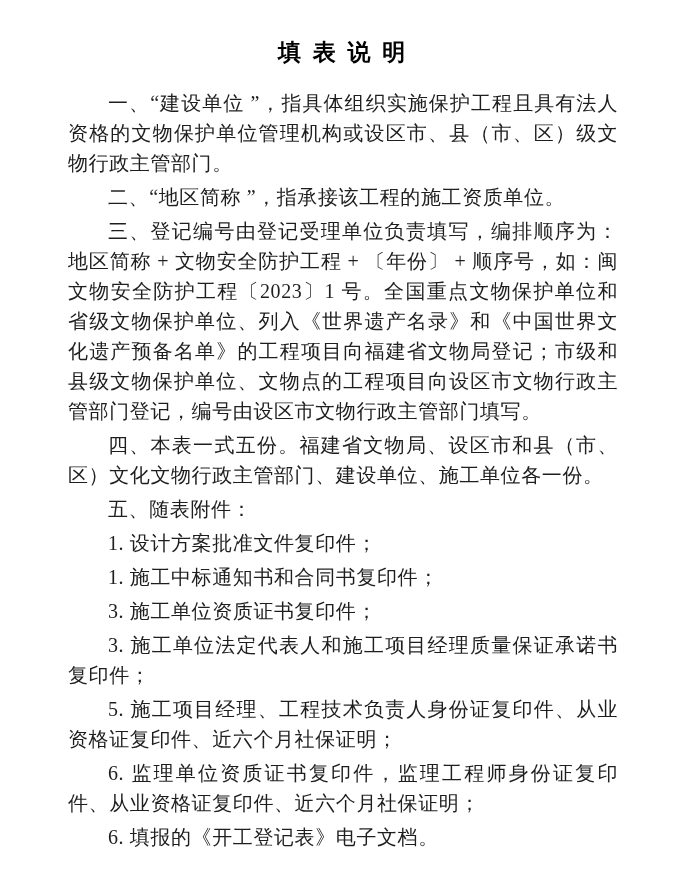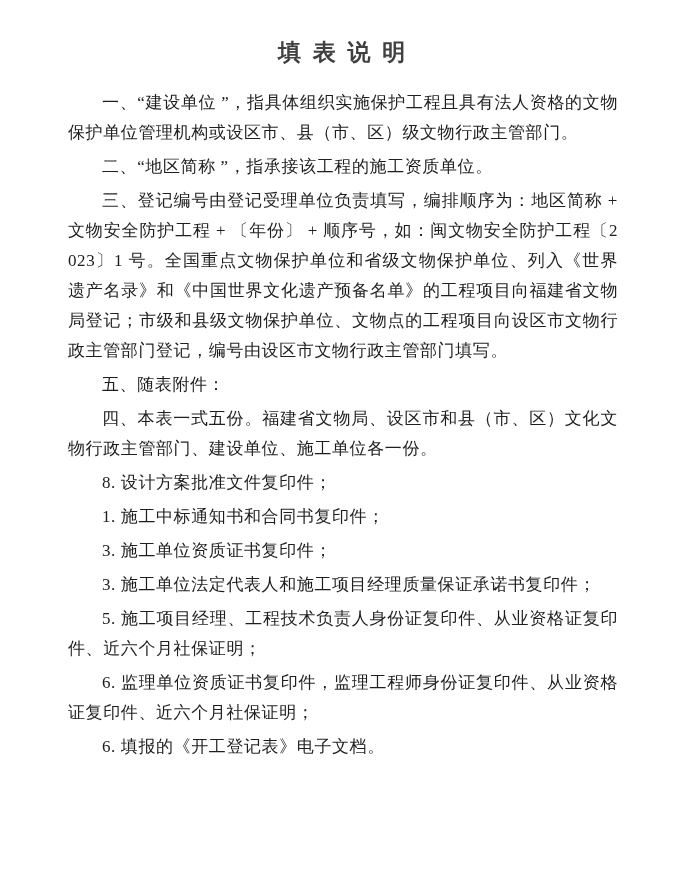--- a/index.html
+++ b/index.html
@@ -17,45 +17,45 @@
     padding: 30px 66px 0 68px;
     overflow: hidden;
     font-family: "Liberation Serif", "DejaVu Serif", serif;
     color: #1e1e1e;
   }
   .doc-title {
     text-align: center;
     font-size: 23px;
     font-weight: bold;
     letter-spacing: 3px;
-    color: #404040;
+    color: #000000;
     margin: 8px 0 20px 0;
     line-height: 30px;
   }
   .para {
-    font-size: 17px;
+    font-size: 20px;
     line-height: 30px;
     letter-spacing: 0.6px;
     text-align: justify;
     text-indent: 2em;
     margin: 4px 0;
     word-break: break-all;
   }
 </style>
 </head>
 <body>
 
 <div class="page">
   <h1 class="doc-title">填 表 说 明</h1>
 
   <p class="para">一、“建设单位 ”，指具体组织实施保护工程且具有法人资格的文物保护单位管理机构或设区市、县（市、区）级文物行政主管部门。</p>
   <p class="para">二、“地区简称 ”，指承接该工程的施工资质单位。</p>
   <p class="para">三、登记编号由登记受理单位负责填写，编排顺序为：地区简称 + 文物安全防护工程 + 〔年份〕 + 顺序号，如：闽文物安全防护工程〔2023〕1 号。全国重点文物保护单位和省级文物保护单位、列入《世界遗产名录》和《中国世界文化遗产预备名单》的工程项目向福建省文物局登记；市级和县级文物保护单位、文物点的工程项目向设区市文物行政主管部门登记，编号由设区市文物行政主管部门填写。</p>
+  <p class="para">四、本表一式五份。福建省文物局、设区市和县（市、区）文化文物行政主管部门、建设单位、施工单位各一份。</p>
   <p class="para">五、随表附件：</p>
-  <p class="para">四、本表一式五份。福建省文物局、设区市和县（市、区）文化文物行政主管部门、建设单位、施工单位各一份。</p>
-  <p class="para">8. 设计方案批准文件复印件；</p>
+  <p class="para">1. 设计方案批准文件复印件；</p>
   <p class="para">1. 施工中标通知书和合同书复印件；</p>
   <p class="para">3. 施工单位资质证书复印件；</p>
   <p class="para">3. 施工单位法定代表人和施工项目经理质量保证承诺书复印件；</p>
   <p class="para">5. 施工项目经理、工程技术负责人身份证复印件、从业资格证复印件、近六个月社保证明；</p>
   <p class="para">6. 监理单位资质证书复印件，监理工程师身份证复印件、从业资格证复印件、近六个月社保证明；</p>
   <p class="para">6. 填报的《开工登记表》电子文档。</p>
 </div>
 
 </body></html>

